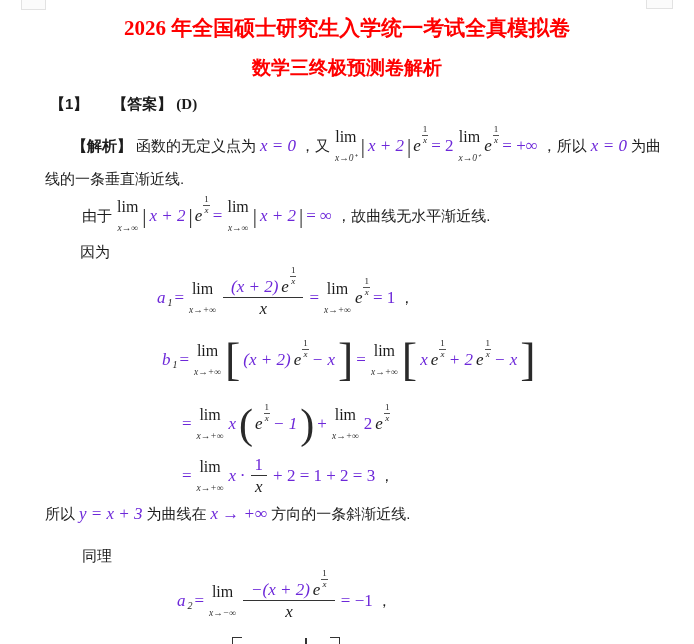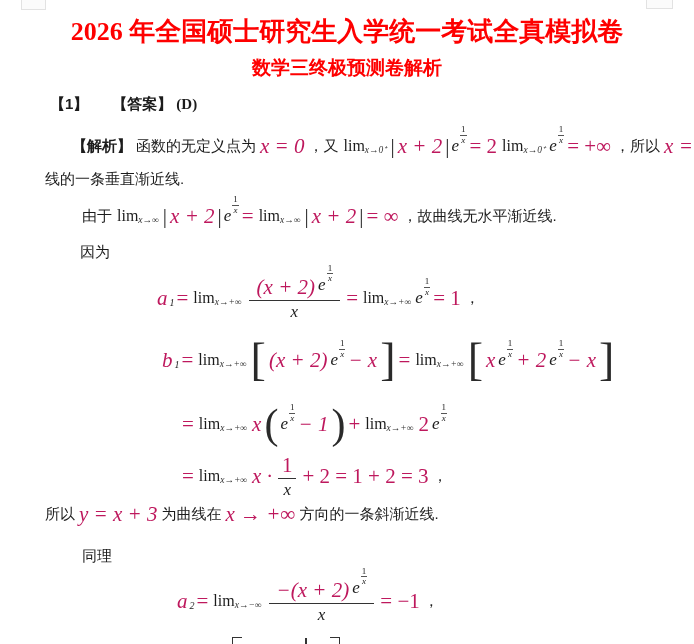--- a/index.html
+++ b/index.html
@@ -4,33 +4,33 @@
 <style>
   html,body{margin:0;padding:0;background:#ffffff;}
   .page{position:relative;width:694px;height:644px;background:#ffffff;overflow:hidden;
         font-family:"Liberation Sans",sans-serif;color:#1c1c1c;}
   
   .corner{position:absolute;border:1px solid #e2e2e2;background:#fbfbfb;z-index:3;}
   .corner.tl{left:21px;top:-9px;width:23px;height:17px;}
   .corner.tr{left:646px;top:-9px;width:25px;height:16px;}
   
   .h1{position:absolute;left:0;top:14px;width:100%;text-align:center;color:#fe0000;
-      font-weight:bold;font-size:26px;font-family:"Liberation Serif","Liberation Sans",sans-serif;z-index:2;}
+      font-weight:bold;font-size:21px;font-family:"Liberation Serif","Liberation Sans",sans-serif;z-index:2;}
   .h2{position:absolute;left:0;top:55px;width:100%;text-align:center;color:#fe0000;
       font-weight:bold;font-size:19px;z-index:2;}
   
   .row{position:absolute;display:flex;align-items:center;white-space:nowrap;z-index:2;}
   .plain{position:absolute;white-space:nowrap;z-index:2;}
   .cjk{font-size:15px;color:#1c1c1c;margin:0 2px;}
   .b{font-weight:bold;}
-  .m{font-family:"Liberation Serif",serif;font-style:italic;font-size:21px;margin:0 2px;color:#be185d;}
+  .m{font-family:"Liberation Serif",serif;font-style:italic;font-size:17px;margin:0 2px;color:#6d28d9;}
   .up{font-style:normal;}
   .msub{font-family:"Liberation Serif",serif;font-style:italic;font-size:10px;transform:translateY(4px);display:inline-block;}
   
-  .lim{display:inline-flex;flex-direction:row;align-items:center;line-height:1;margin:0 3px;
+  .lim{display:inline-flex;flex-direction:column;align-items:center;line-height:1;margin:0 3px;
        font-family:"Liberation Serif",serif;}
   .limw{font-size:16px;font-style:normal;}
   .lims{font-size:9.5px;font-style:italic;margin-top:9px;color:#333;}
   
   .esup{display:inline-flex;align-items:flex-start;margin:0 1px;}
   .esup .base{font-family:"Liberation Serif",serif;font-style:italic;font-size:17px;}
   .supfrac{display:inline-flex;flex-direction:column;align-items:center;font-size:9px;line-height:1.1;
            font-family:"Liberation Serif",serif;font-style:italic;transform:translateY(-11px);margin-left:1px;}
   .supfrac .sfn{border-bottom:1px solid #555;padding:0 1px;font-style:normal;}
   

